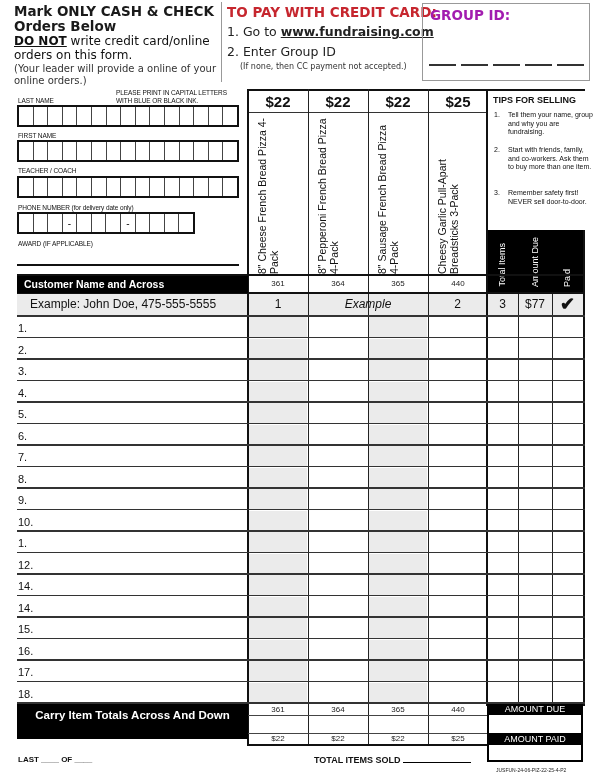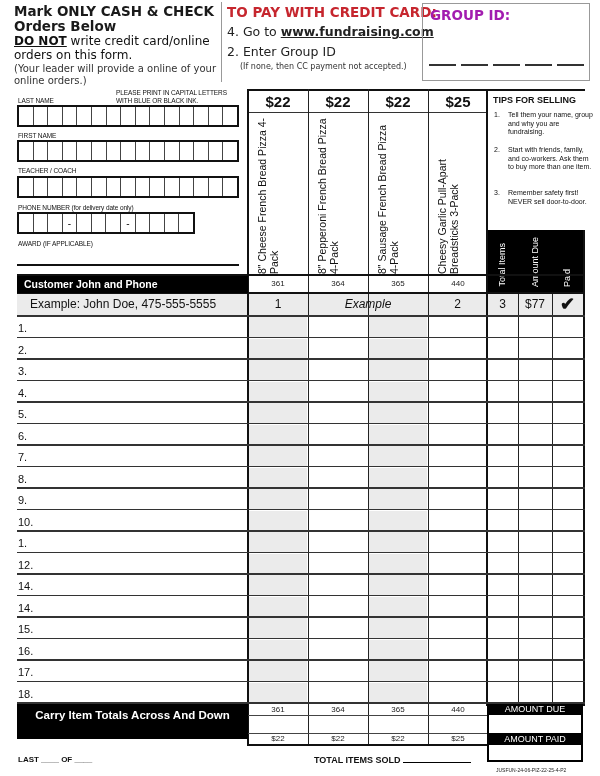--- a/index.html
+++ b/index.html
@@ -57,21 +57,21 @@
 </style>
 </head>
 <body>
 
 <div id="mark-title" class="abs dv">Mark ONLY CASH &amp; CHECK Orders Below</div>
 <div id="donot" class="abs dv"><u>DO NOT</u><span> write credit card/online orders on this form.</span></div>
 <div id="leader-note" class="abs dv">(Your leader will provide a online of your online orders.)</div>
 <div id="vdiv1" class="abs"></div>
 
 <div id="cc-title" class="abs dv">TO PAY WITH CREDIT CARD:</div>
-<div id="cc-step1" class="abs dv"><span>4.  Go to </span><b>www.fundraising.com</b></div>
+<div id="cc-step1" class="abs dv"><span>1.  Go to </span><b>www.fundraising.com</b></div>
 <div id="cc-step2" class="abs dv">2.  Enter Group ID</div>
 <div id="cc-note" class="abs dv">(If none, then CC payment not accepted.)</div>
 
 <div id="group-box" class="abs">
   <span class="gline" style="left:6px"></span>
   <span class="gline" style="left:38px"></span>
   <span class="gline" style="left:70px"></span>
   <span class="gline" style="left:102px"></span>
   <span class="gline" style="left:134px"></span>
 </div>
@@ -430,21 +430,21 @@
     <div class="abs" style="left:30px;top:681.5px;width:216px;height:21.5px"></div>
     <div class="abs" style="left:249px;top:681.5px;width:58px;height:21.5px"></div>
     <div class="abs" style="left:309px;top:681.5px;width:58px;height:21.5px"></div>
     <div class="abs" style="left:369px;top:681.5px;width:58px;height:21.5px"></div>
     <div class="abs" style="left:429px;top:681.5px;width:58px;height:21.5px"></div>
     <div class="abs" style="left:488px;top:681.5px;width:30px;height:21.5px"></div>
     <div class="abs" style="left:519px;top:681.5px;width:33px;height:21.5px"></div>
     <div class="abs" style="left:553px;top:681.5px;width:30px;height:21.5px"></div>
   </div>
 
-<div id="cust-bar" class="abs">Customer John and Phone</div>
+<div id="cust-bar" class="abs">Customer Name and Across</div>
 
 <div id="carry" class="abs">Carry Item Totals Across And Down</div>
 <div class="blackbar" style="left:487px;top:704px;width:96px;height:11px;line-height:11px">AMOUNT DUE</div>
 <div class="blackbar" style="left:487px;top:733px;width:96px;height:12px;line-height:12px">AMOUNT PAID</div>
 <div class="abs" style="left:487px;top:715px;width:96px;height:18px;border:2px solid #000;border-top:none;border-bottom:none"></div>
 <div class="abs" style="left:487px;top:745px;width:96px;height:17px;border:2px solid #000;border-top:none"></div>
 
 <div id="form-of" class="abs">LAST ____ OF ____</div>
 <div id="total-sold" class="abs"><span>TOTAL ITEMS SOLD</span><span style="display:inline-block;width:68px;border-bottom:1px solid #000;margin-left:2px"></span></div>
 <div id="footer-code" class="abs">JUSFUN-24-06-PIZ-22-25-4-P2</div>

